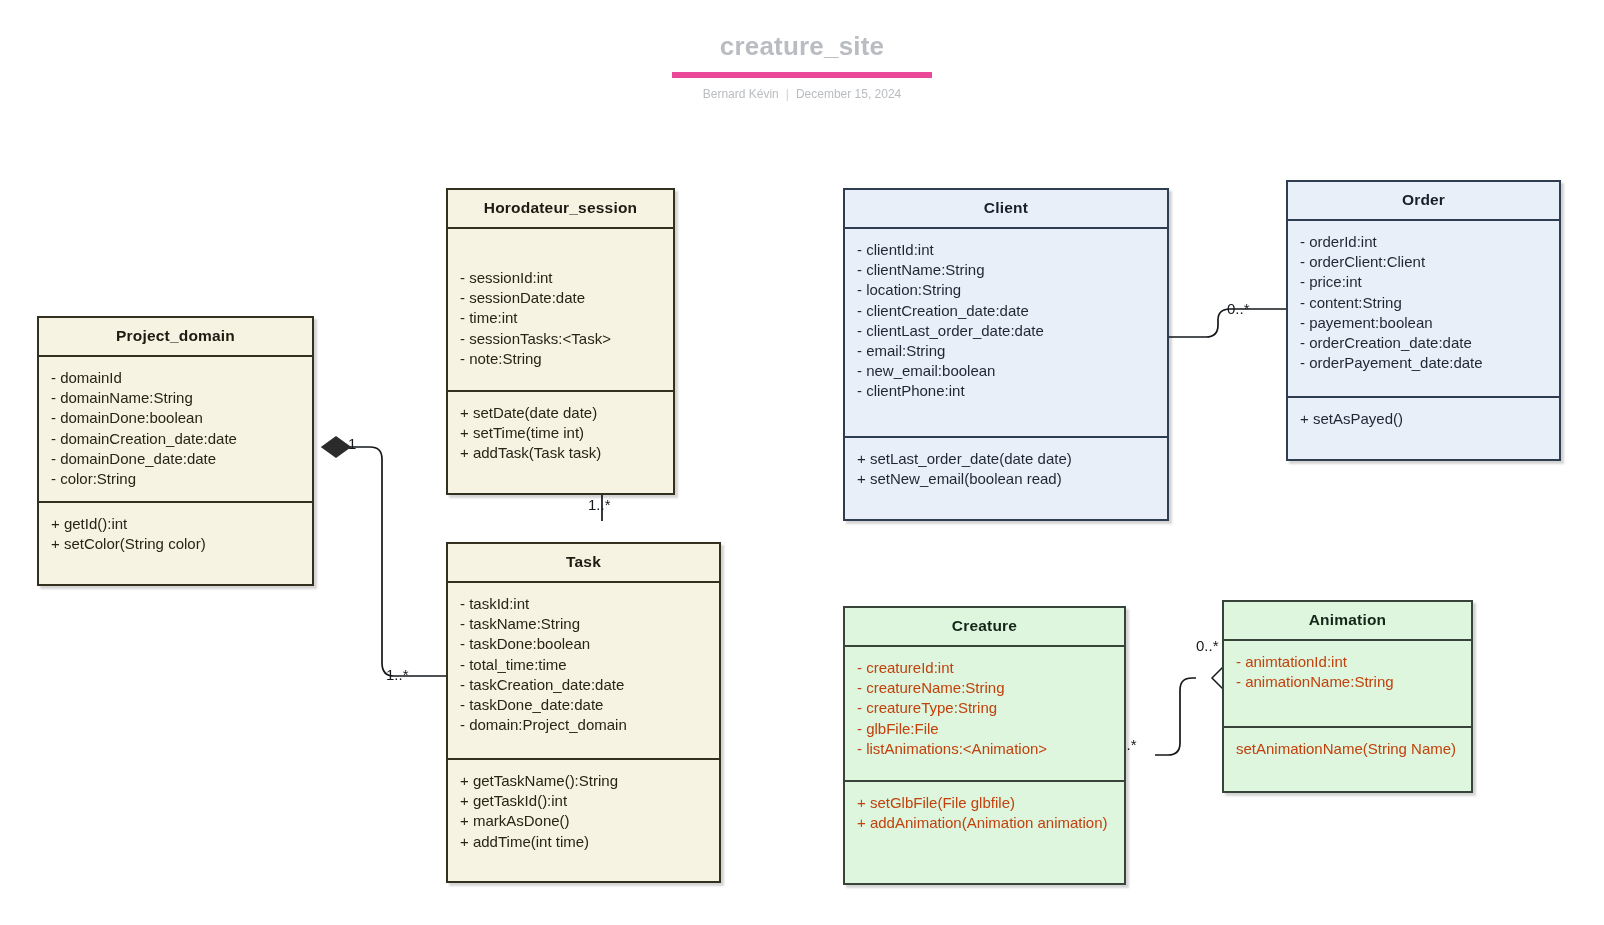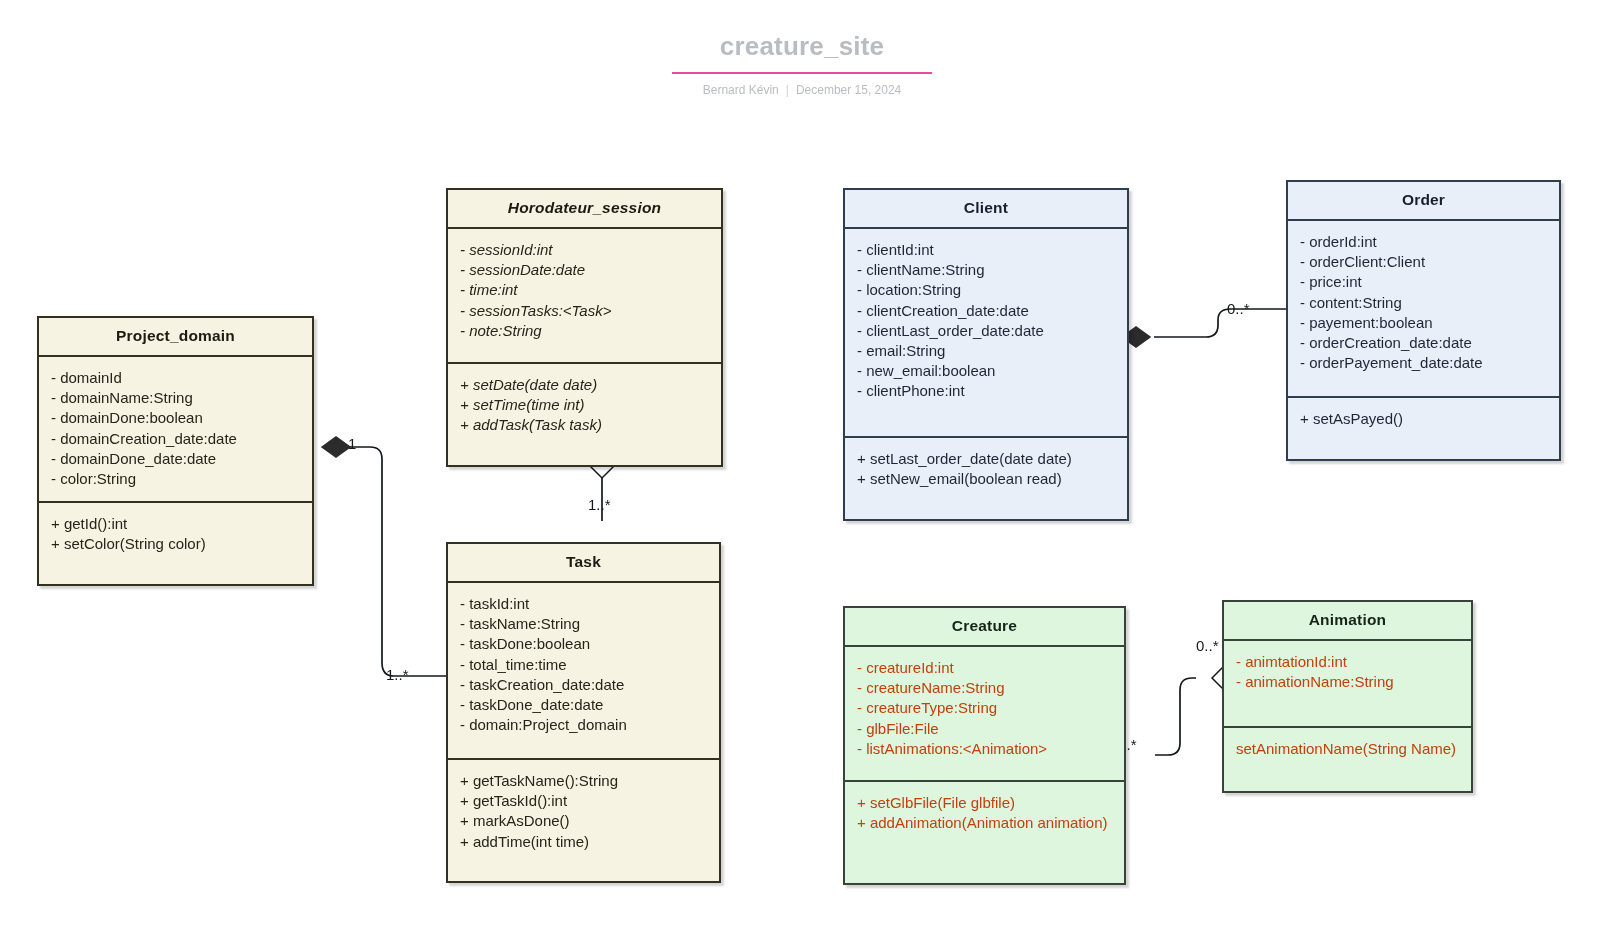--- a/index.html
+++ b/index.html
@@ -15,21 +15,21 @@
   
   .doc-header{
     position:absolute;left:0;right:0;top:30px;
     text-align:center;
   }
   .doc-title{
     font-size:26px;font-weight:bold;color:#b9bcc0;
     letter-spacing:.2px;line-height:32px;
     display:inline-block;
     padding:0 48px 10px 48px;
-    border-bottom:2px solid #ec4899;
+    border-bottom:6px solid #ec4899;
   }
   .doc-sub{
     margin-top:9px;font-size:12px;color:#b9bcc0;
   }
   .doc-sub .sep{padding:0 7px;color:#cfd2d6;}
 
   
   .uml{
     position:absolute;
     box-sizing:border-box;
@@ -132,23 +132,23 @@
       <div>- domainCreation_date:date</div>
       <div>- domainDone_date:date</div>
       <div>- color:String</div>
     </div>
     <div class="sect" style="min-height:58px;">
       <div>+ getId():int</div>
       <div>+ setColor(String color)</div>
     </div>
   </div>
 
-  <div class="uml t-cream" style="left:446px;top:188px;width:277px;font-style:italic;">
+  <div class="uml t-cream" style="left:446px;top:188px;width:229px;">
     <div class="title">Horodateur_session</div>
-    <div class="sect mid" style="min-height:110px;">
+    <div class="sect mid" style="min-height:110px;margin-top:28px;">
       <div>- sessionId:int</div>
       <div>- sessionDate:date</div>
       <div>- time:int</div>
       <div>- sessionTasks:&lt;Task&gt;</div>
       <div>- note:String</div>
     </div>
     <div class="sect" style="min-height:78px;">
       <div>+ setDate(date date)</div>
       <div>+ setTime(time int)</div>
       <div>+ addTask(Task task)</div>
@@ -167,21 +167,21 @@
       <div>- domain:Project_domain</div>
     </div>
     <div class="sect" style="min-height:98px;">
       <div>+ getTaskName():String</div>
       <div>+ getTaskId():int</div>
       <div>+ markAsDone()</div>
       <div>+ addTime(int time)</div>
     </div>
   </div>
 
-  <div class="uml t-blue" style="left:843px;top:188px;width:286px;">
+  <div class="uml t-blue" style="left:843px;top:188px;width:326px;">
     <div class="title">Client</div>
     <div class="sect mid" style="min-height:184px;">
       <div>- clientId:int</div>
       <div>- clientName:String</div>
       <div>- location:String</div>
       <div>- clientCreation_date:date</div>
       <div>- clientLast_order_date:date</div>
       <div>- email:String</div>
       <div>- new_email:boolean</div>
       <div>- clientPhone:int</div>

